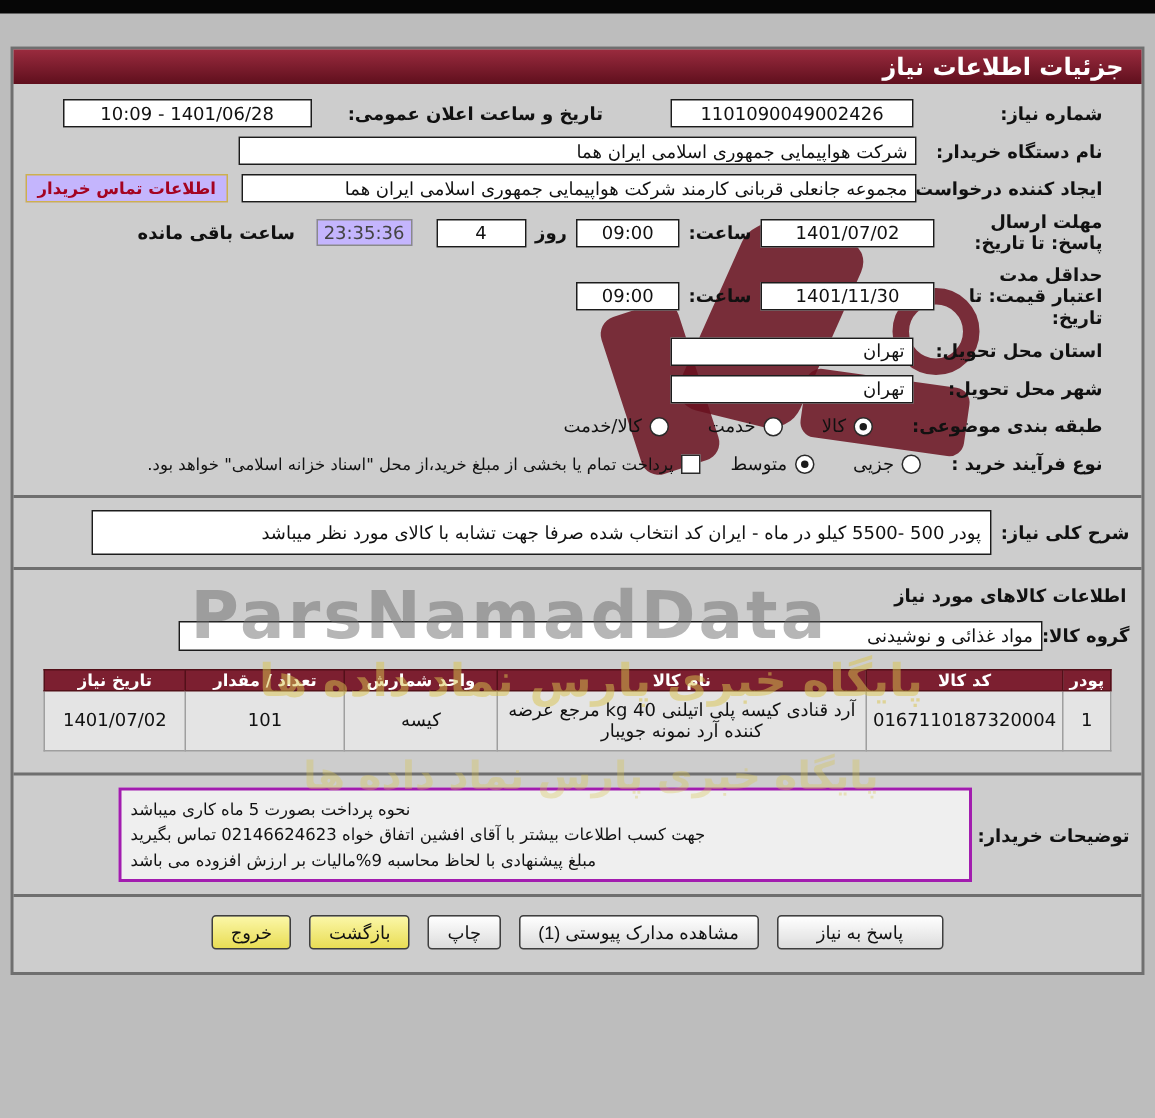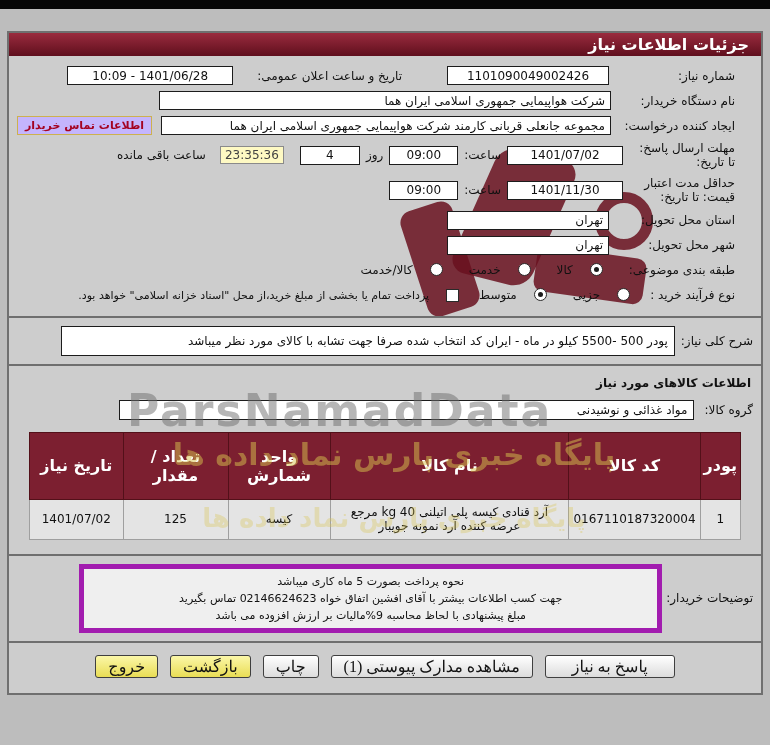--- a/index.html
+++ b/index.html
@@ -3,51 +3,51 @@
 <meta charset="utf-8">
 <style>
 *{box-sizing:border-box}
 html,body{margin:0;padding:0}
 body{width:770px;height:745px;background:#bdbdbd;font-family:"DejaVu Sans","Liberation Sans",sans-serif;direction:rtl;overflow:hidden;position:relative;font-size:12px;color:#111}
 .top-black{height:9px;background:#060606}
 .container{margin:22px 7px 0;border:2px solid #6f6f6f;background:#cdcdcd;position:relative}
 .titlebar{height:23px;background:linear-gradient(#9a2b3e,#5f0f1d);color:#fff;font-weight:bold;display:flex;align-items:center;padding:0 12px;font-size:16px}
 .form-area{position:relative;padding:7px 0 8px}
 .frow{display:flex;align-items:center;padding:3px 26px 3px 8px;position:relative;z-index:1;min-height:25px}
-.lbl{font-weight:normal;white-space:nowrap}
+.lbl{font-weight:bold;white-space:nowrap}
 .lbl.wrap{white-space:normal;line-height:1.2;}
 .wlab{width:112px;flex:none}
 .w104{width:106px;flex:none}
 .w122{width:124px;flex:none}
 .field{background:#fff;border:1px solid #1c1c1c;height:19px;display:flex;align-items:center;padding:0 5px;flex:none;z-index:1}
 .field.num{direction:ltr;justify-content:center}
 .field.center{justify-content:center}
 .field span{white-space:nowrap;overflow:hidden}
 .f162{width:162px}.f166{width:166px}.f452{flex:1;max-width:452px}.f116{width:116px}.f64{width:69px}.f60{width:60px}
 .gap6{margin-right:6px}.gap8{margin-right:24px}.gap14{margin-right:14px}.gap16{margin-right:16px}.gap20{margin-right:20px}.gap26{margin-right:26px}.gap45{margin-right:45px}
 .contact-link{background:#c4b5fd;color:#a40321;font-weight:bold;font-size:11px;padding:2px 7px;border:1px solid #cdb14e;margin-right:9px;white-space:nowrap;cursor:pointer}
-.countdown{background:#fef9c3;border:1px solid #8a8a8a;color:#444;direction:ltr;width:64px;text-align:center;padding:1px 0;flex:none}
+.countdown{background:#c4b5fd;border:1px solid #8a8a8a;color:#444;direction:ltr;width:64px;text-align:center;padding:1px 0;flex:none}
 .radio{width:13px;height:13px;border:1px solid #2a2a2a;border-radius:50%;background:#fff;display:inline-block;position:relative;flex:none}
 .radio.checked:after{content:"";position:absolute;left:3px;top:3px;right:3px;bottom:3px;border-radius:50%;background:#1b1b1b}
 .checkbox{width:13px;height:13px;border:1px solid #2a2a2a;background:#fff;display:inline-block;flex:none}
-.opt{display:flex;gap:17px}
+.opt{display:flex;align-items:center;gap:5px}
 .small{font-size:11px;white-space:nowrap}
 .section{border-top:2px solid #6f6f6f;padding:8px 8px;position:relative;z-index:1}
 .sec-flex{display:flex;align-items:center}
 .desc-box{flex:1;margin-left:44px;margin-right:6px;background:#fff;border:1px solid #1c1c1c;min-height:30px;display:flex;align-items:center;padding:2px 6px}
 .sec-title{font-weight:bold;padding:2px 2px 8px}
 .group-row{display:flex;align-items:center;padding:2px 0 4px}
-.group-field{flex:1;margin-left:102px;margin-right:11px;background:#fff;border:1px solid #1c1c1c;height:20px;display:flex;align-items:center;padding:0 5px}
+.group-field{flex:1;margin-left:102px;margin-right:0;background:#fff;border:1px solid #1c1c1c;height:20px;display:flex;align-items:center;padding:0 5px}
 table.goods{width:712px;margin:8px auto 6px;border-collapse:collapse}
-table.goods th{background:#7c1f30;color:#fff;border:1px solid #531019;height:14px;font-size:16px;font-weight:bold;padding:14px 3px}
+table.goods th{background:#7c1f30;color:#fff;border:1px solid #531019;height:14px;font-size:11px;font-weight:bold;padding:0 3px}
 table.goods td{background:#e4e4e4;border:1px solid #9f9f9f;text-align:center;padding:3px 4px;height:40px;font-size:12px}
 td.num,th.num{direction:ltr}
-.notes-box{flex:1;margin-left:62px;margin-right:4px;border:5px solid #a21caf;background:#efefef;padding:4px 6px;text-align:center;font-size:11px;line-height:1.55}
+.notes-box{flex:1;margin-left:62px;margin-right:4px;border:2px solid #a21caf;background:#efefef;padding:4px 6px;text-align:left;font-size:11px;line-height:1.55}
 .btn-row{display:flex;justify-content:center;align-items:center;gap:12px;padding:12px 0 15px}
-button.btn{font-family:Liberation Serif, serif;font-size:16px;height:23px;border:1px solid #3f3f3f;border-radius:3px;background:linear-gradient(#ffffff,#dcdcdc);padding:0 12px;cursor:pointer;color:#111;white-space:nowrap}
+button.btn{font-family:Liberation Sans, sans-serif;font-size:12px;height:23px;border:1px solid #3f3f3f;border-radius:3px;background:linear-gradient(#ffffff,#dcdcdc);padding:0 12px;cursor:pointer;color:#111;white-space:nowrap}
 button.btn.wide{padding:0 26px}
 button.btn.yellow{background:linear-gradient(#fbf7a8,#e9dd55)}
 .seal{position:absolute;z-index:0;background:#69101f;opacity:.85}
 .seal-ring{position:absolute;z-index:0;border:11px solid #69101f;border-radius:50%;opacity:.85;width:58px;height:58px;left:586px;top:136px;background:transparent}
 .seal-a{left:464px;top:94px;width:82px;height:134px;transform:rotate(14deg) skewX(-10deg);border-radius:18px}
 .seal-b{left:404px;top:148px;width:54px;height:110px;transform:rotate(-18deg);border-radius:12px}
 .seal-c{left:526px;top:196px;width:110px;height:46px;transform:rotate(8deg);border-radius:10px}
 .wm-brand{position:absolute;z-index:4;left:118px;top:352px;width:540px;font-size:44px;font-weight:bold;color:#6f6f6f;opacity:.5;letter-spacing:2px;direction:ltr;pointer-events:none}
 .wm-fa1{position:absolute;z-index:4;left:40px;top:404px;width:690px;text-align:center;font-size:30px;font-weight:bold;color:#d9c44e;opacity:.5;pointer-events:none}
 .wm-fa2{position:absolute;z-index:4;left:60px;top:470px;width:650px;text-align:center;font-size:26px;font-weight:bold;color:#d9c44e;opacity:.33;pointer-events:none}
@@ -201,21 +201,21 @@
           <th>تعداد / مقدار</th>
           <th>تاریخ نیاز</th>
         </tr>
       </thead>
       <tbody>
         <tr>
           <td>1</td>
           <td class="num">0167110187320004</td>
           <td>آرد قنادی کیسه پلی اتیلنی 40 kg مرجع عرضه کننده آرد نمونه جویبار</td>
           <td>کیسه</td>
-          <td class="num">125</td>
+          <td class="num">101</td>
           <td class="num">1401/07/02</td>
         </tr>
       </tbody>
     </table>
   </div>
 
   <div class="section sec-flex">
     <span class="lbl">توضیحات خریدار:</span>
     <div class="notes-box">
       <div>نحوه پرداخت بصورت 5 ماه کاری میباشد</div>

